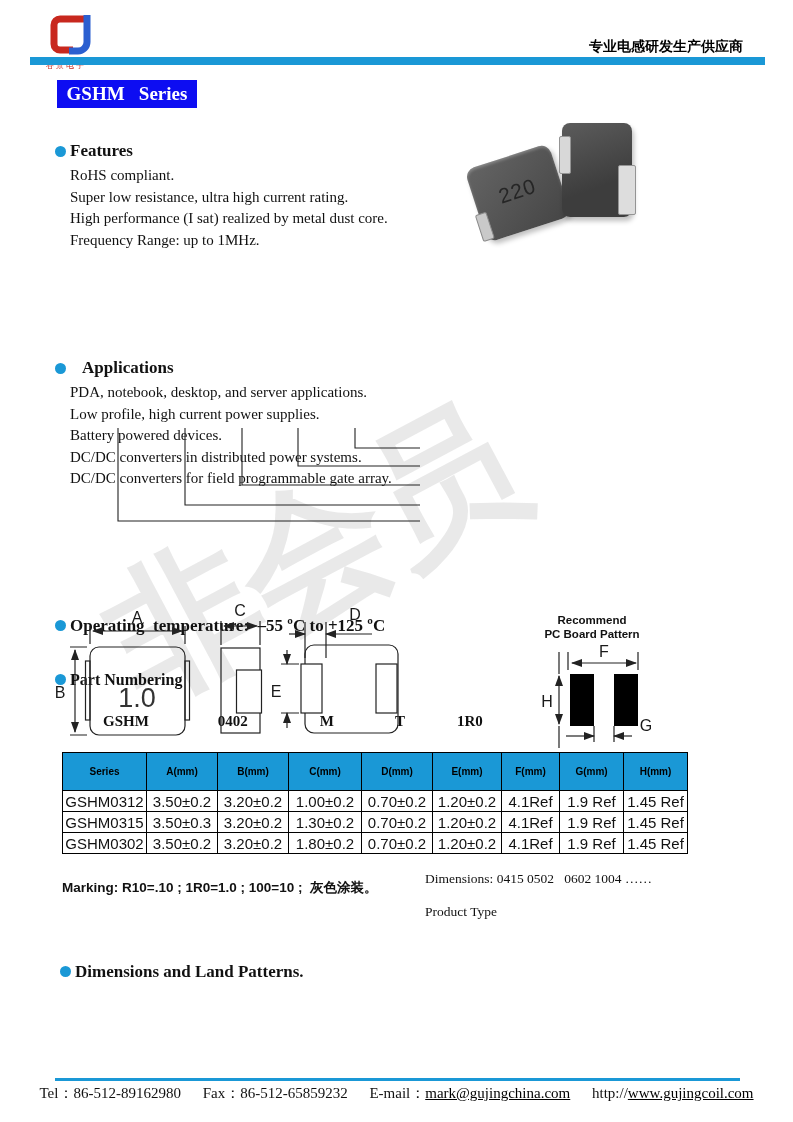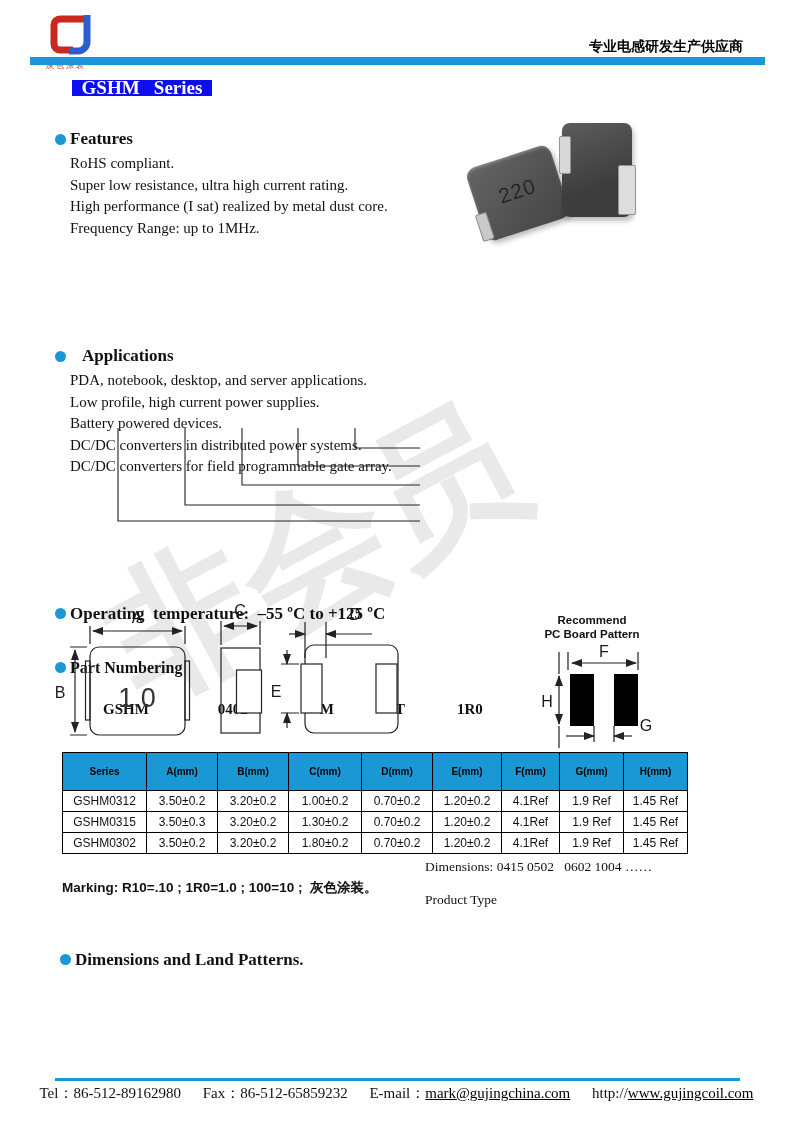--- a/index.html
+++ b/index.html
@@ -6,21 +6,21 @@
   .page{position:relative;width:793px;height:1122px;background:#fff;overflow:hidden;
         font-family:"Liberation Serif",serif;color:#111;}
 
   
   .logo{position:absolute;left:46px;top:12px;width:70px;}
   .logo-caption{font-family:"Liberation Sans",sans-serif;color:#c8281e;font-size:8px;
                 letter-spacing:2px;margin-top:-2px;}
   .slogan{position:absolute;top:38px;right:50px;font-family:"Liberation Sans",sans-serif;
           font-weight:bold;font-size:14px;color:#000;}
   .top-bar{position:absolute;left:30px;top:57px;width:735px;height:8px;background:#1a98d6;}
-  .title-box{position:absolute;left:72px;top:80px;width:140px;height:16px;background:#0d0df2;
+  .title-box{position:absolute;left:57px;top:80px;width:140px;height:28px;background:#0d0df2;
              color:#fff;font-weight:bold;font-size:19px;display:flex;align-items:center;
              justify-content:center;white-space:pre;}
 
   
   .sec{position:absolute;left:55px;}
   .sec-head{display:flex;align-items:center;font-weight:bold;font-size:17px;}
   .bullet{width:11px;height:11px;border-radius:50%;background:#1a98d6;display:inline-block;
           margin-right:4px;flex:0 0 auto;}
   .sec ul{list-style:none;margin:4px 0 0 15px;padding:0;font-size:15px;}
   .sec li{line-height:21.5px;}
@@ -58,21 +58,21 @@
   .chip-upright .pad-l{position:absolute;left:-3px;top:13px;width:10px;height:36px;background:#d8d8d8;
              border:1px solid #949494;border-radius:2px;}
   .chip-upright .pad-r{position:absolute;right:-4px;top:42px;width:16px;height:48px;background:#ddd;
              border:1px solid #949494;border-radius:2px;}
 
   
   .spec{position:absolute;left:62px;top:752px;z-index:2;border-collapse:collapse;
         font-family:"Liberation Sans",sans-serif;table-layout:fixed;width:619px;}
   .spec th,.spec td{border:1.6px solid #000;text-align:center;padding:0;}
   .spec th{background:#1a98d6;color:#000;font-size:10px;height:37px;}
-  .spec td{font-size:12px;height:20px;background:#fff;}
+  .spec td{font-size:15px;height:20px;background:#fff;}
   .marking-note{position:absolute;left:62px;top:879px;z-index:2;
         font-family:"Liberation Sans",sans-serif;font-weight:bold;font-size:13.5px;white-space:pre;}
 
   
   .footer-line{position:absolute;left:55px;top:1078px;width:685px;height:3px;background:#1a98d6;}
   .footer-text{position:absolute;left:0;top:1084px;width:793px;text-align:center;font-size:15px;}
   .footer-text .grp{margin:0 9px;}
   .link{text-decoration:underline;color:#000;}
   .z2{z-index:2;position:relative;}
 </style>
@@ -83,21 +83,21 @@
 
   
   <div class="watermark">非会员</div>
 
   
   <div class="logo">
     <svg width="52" height="46" viewBox="0 0 52 46">
       <path d="M42 7 H14 a6 6 0 0 0 -6 6 v19 a6 6 0 0 0 6 6 h13" stroke="#c8281e" stroke-width="7" fill="none"></path>
       <path d="M41 3 v27 a9 9 0 0 1 -9 9 h-9" stroke="#2b5fd0" stroke-width="7" fill="none"></path>
     </svg>
-    <div class="logo-caption">灰色涂装</div>
+    <div class="logo-caption">谷景电子</div>
   </div>
   <div class="slogan">专业电感研发生产供应商</div>
   <div class="top-bar"></div>
   <div class="title-box z2">GSHM   Series</div>
 
   
   <div class="sec z2" style="top:113px;">
     <div class="sec-head">
       <span class="bullet"></span>
       <span>Features</span>

